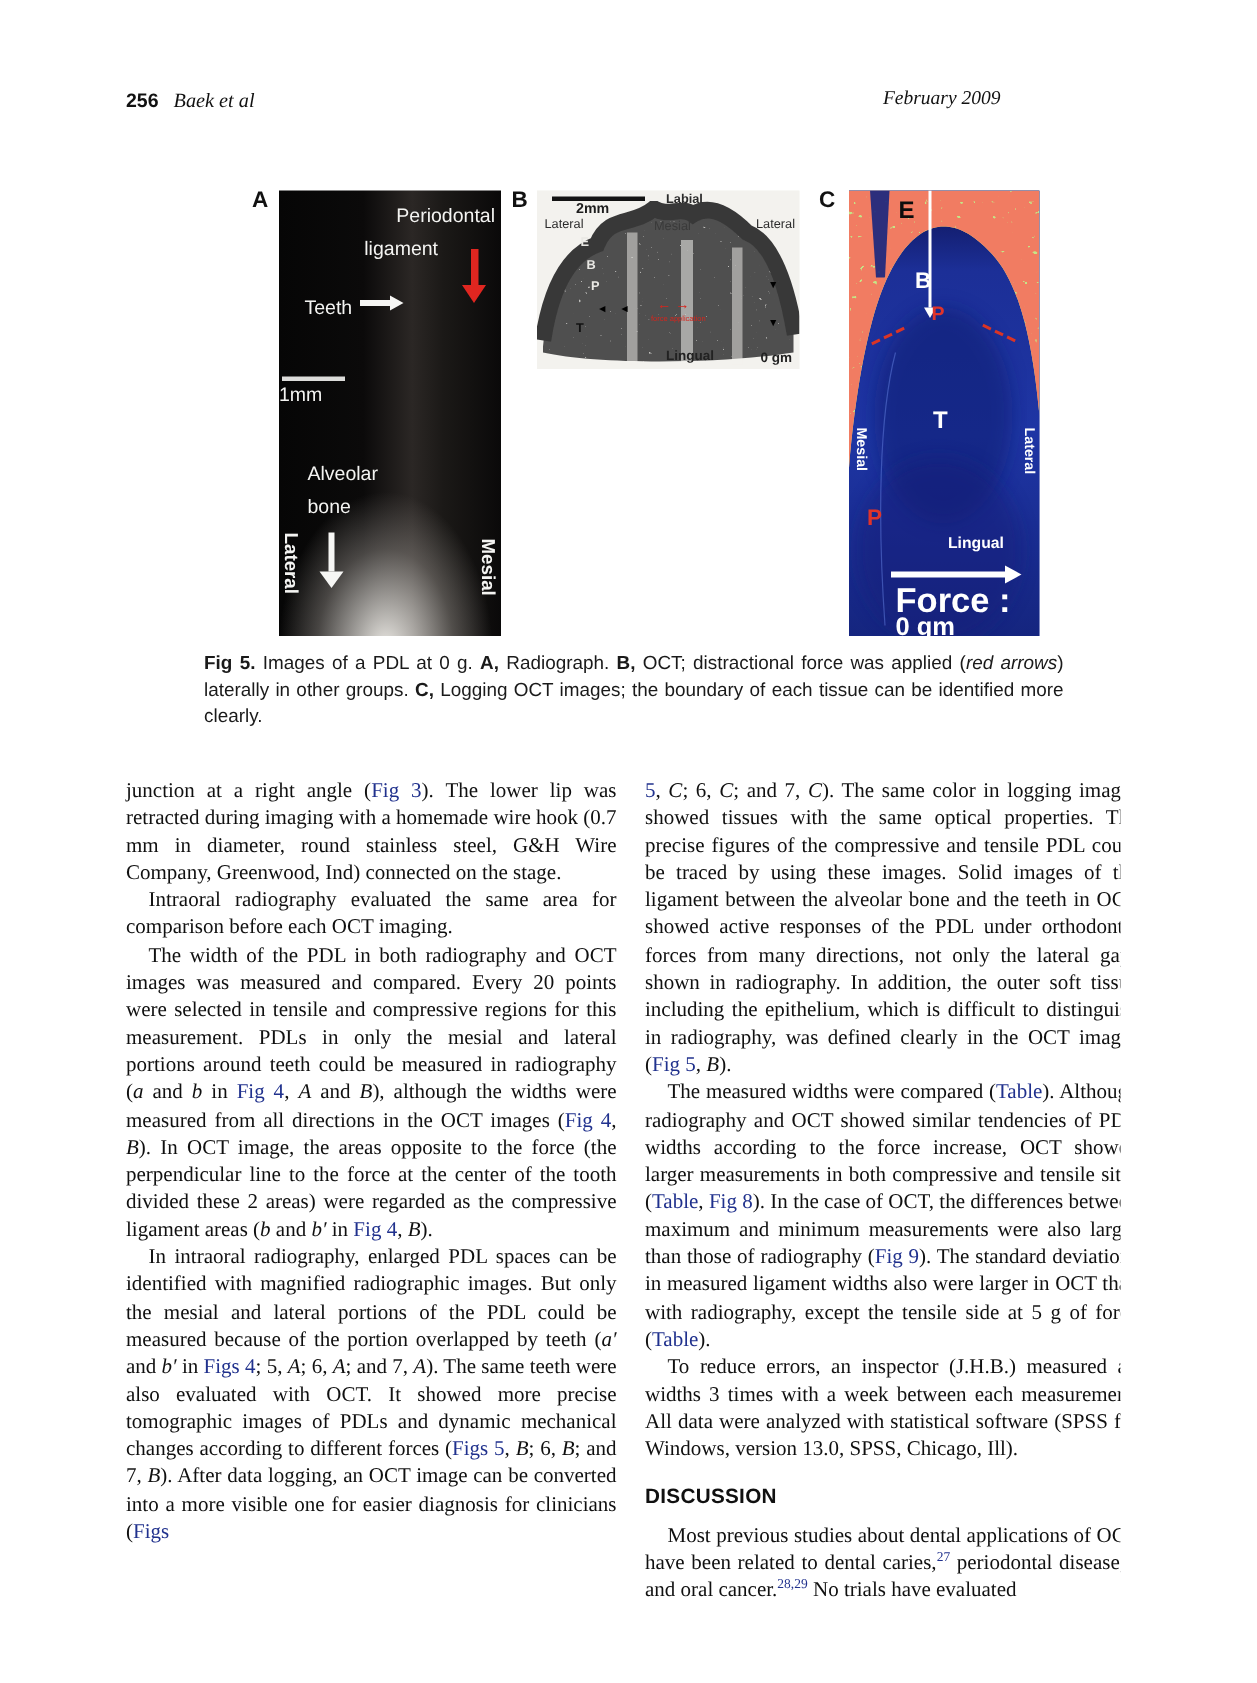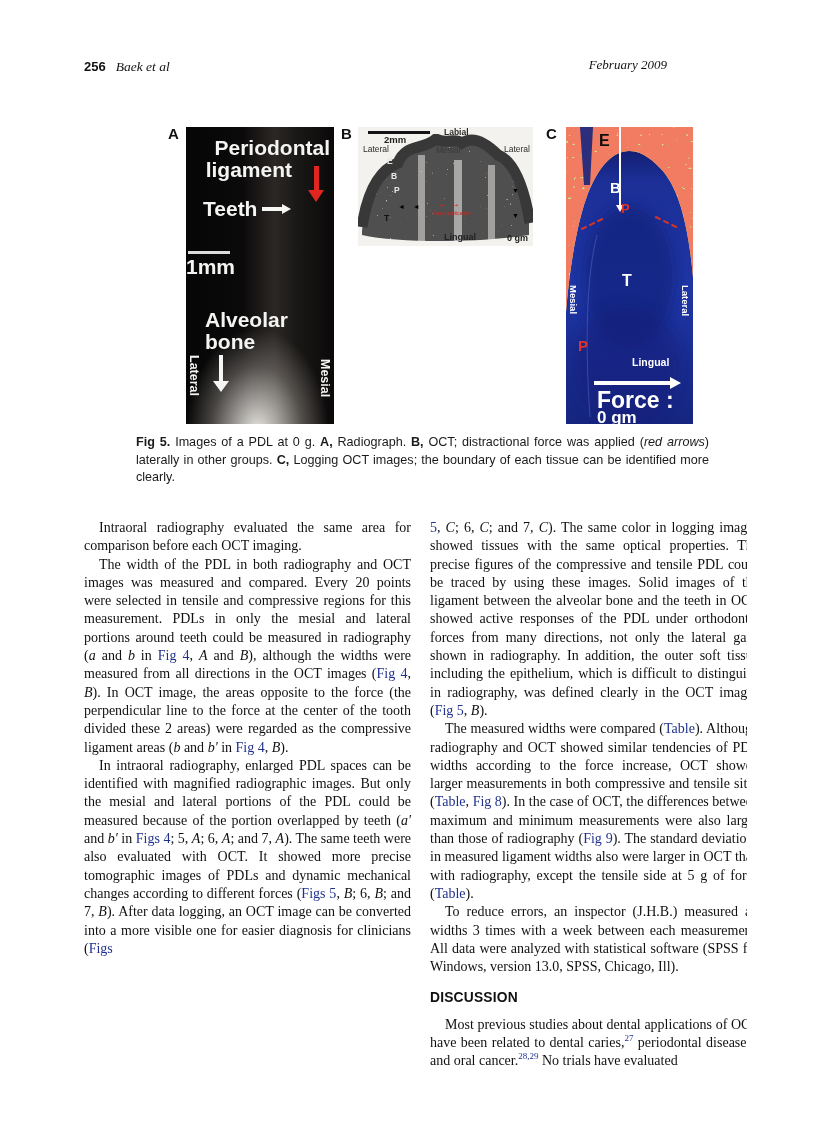--- a/index.html
+++ b/index.html
@@ -13,29 +13,29 @@
              font-size:13px;line-height:16.5px;white-space:nowrap;}
   
   .flabel{position:absolute;font-family:"Liberation Sans",sans-serif;font-weight:bold;
           font-size:15px;color:#111;}
   
   .panelA{position:absolute;left:186px;top:127px;width:148px;height:297px;overflow:hidden;
     background:
       radial-gradient(ellipse 95px 140px at 48% 103%, rgba(246,244,239,0.95), rgba(150,145,140,0.45) 48%, rgba(40,38,36,0) 75%),
       linear-gradient(90deg,#060606 0%,#0b0a0a 38%,#2b2725 60%,#1b1917 74%,#0a0909 100%);
     font-family:"Liberation Sans",sans-serif;color:#f4f4f2;}
-  .pa-txt{position:absolute;font-weight:bold;font-size:21px;white-space:nowrap;}
+  .pa-txt{position:absolute;font-weight:normal;font-size:13px;white-space:nowrap;}
   .pa-bar{position:absolute;left:2px;top:124px;width:42px;height:2.5px;background:#dcdcda;}
   .vtxt{writing-mode:vertical-rl;font-weight:bold;}
   .arrow-down{position:absolute;display:flex;flex-direction:column;align-items:center;}
   .arrow-down .shaft{width:5px;height:24px;}
   .arrow-down .head{width:0;height:0;border-left:8px solid transparent;border-right:8px solid transparent;}
   .red .shaft{background:#e02620;} .red .head{border-top:12px solid #e02620;}
   .white .shaft{background:#f6f6f4;} .white .head{border-top:11px solid #f6f6f4;}
-  .teeth-row{position:absolute;left:17px;top:70px;display:flex;align-items:center;gap:5px;}
+  .teeth-row{position:absolute;left:17px;top:70px;display:flex;align-items:flex-start;gap:5px;}
   .arrow-right{display:flex;align-items:center;}
   .arrow-right .shaft{width:20px;height:4px;background:#f6f6f4;}
   .arrow-right .head{width:0;height:0;border-top:5.5px solid transparent;border-bottom:5.5px solid transparent;border-left:9px solid #f6f6f4;}
   
   .panelB{position:absolute;left:358px;top:127px;width:175px;height:119px;overflow:hidden;
           background:#f3f2ee;font-family:"Liberation Sans",sans-serif;color:#1d1d1d;text-align:right;}
   .panelB svg{position:absolute;left:0;top:0;width:100%;height:100%;}
   .pb-txt{position:absolute;font-size:8.5px;white-space:nowrap;}
   .pb-bold{font-weight:bold;}
   .pb-bar{position:absolute;left:10px;top:4px;width:62px;height:3px;background:#141414;}
@@ -199,20 +199,21 @@
         <div class="shaft"></div>
         <div class="head"></div>
       </div>
     <div class="pc-txt" style="left:31px;top:260px;font-size:23px;">Force :</div>
     <div class="pc-txt" style="left:31px;top:281px;font-size:17px;">0 gm</div>
   </div>
 
   <div class="caption"><span class="b">Fig 5.</span><span>  Images of a PDL at 0 g. </span><span class="b">A,</span><span> Radiograph. </span><span class="b">B,</span><span> OCT; distractional force was applied (</span><span class="i">red arrows</span><span>) laterally in other groups. </span><span class="b">C,</span><span> Logging OCT images; the boundary of each tissue can be identified more clearly.</span></div>
 
   <div class="col col-left">
+    <p><span>junction at a right angle (</span><span class="link">Fig 3</span><span>). The lower lip was retracted during imaging with a homemade wire hook (0.7 mm in diameter, round stainless steel, G&amp;H Wire Company, Greenwood, Ind) connected on the stage.</span></p>
     <p class="ind"><span>Intraoral radiography evaluated the same area for comparison before each OCT imaging.</span></p>
     <p class="ind"><span>The width of the PDL in both radiography and OCT images was measured and compared. Every 20 points were selected in tensile and compressive regions for this measurement. PDLs in only the mesial and lateral portions around teeth could be measured in radiography (</span><span class="i">a</span><span> and </span><span class="i">b</span><span> in </span><span class="link">Fig 4</span><span>, </span><span class="i">A</span><span> and </span><span class="i">B</span><span>), although the widths were measured from all directions in the OCT images (</span><span class="link">Fig 4</span><span>, </span><span class="i">B</span><span>). In OCT image, the areas opposite to the force (the perpendicular line to the force at the center of the tooth divided these 2 areas) were regarded as the compressive ligament areas (</span><span class="i">b</span><span> and </span><span class="i">b′</span><span> in </span><span class="link">Fig 4</span><span>, </span><span class="i">B</span><span>).</span></p>
     <p class="ind"><span>In intraoral radiography, enlarged PDL spaces can be identified with magnified radiographic images. But only the mesial and lateral portions of the PDL could be measured because of the portion overlapped by teeth (</span><span class="i">a′</span><span> and </span><span class="i">b′</span><span> in </span><span class="link">Figs 4</span><span>; 5, </span><span class="i">A</span><span>; 6, </span><span class="i">A</span><span>; and 7, </span><span class="i">A</span><span>). The same teeth were also evaluated with OCT. It showed more precise tomographic images of PDLs and dynamic mechanical changes according to different forces (</span><span class="link">Figs 5</span><span>, </span><span class="i">B</span><span>; 6, </span><span class="i">B</span><span>; and 7, </span><span class="i">B</span><span>). After data logging, an OCT image can be converted into a more visible one for easier diagnosis for clinicians (</span><span class="link">Figs</span></p>
   </div>
 
   <div class="col col-right">
     <p><span class="link">5</span><span>, </span><span class="i">C</span><span>; 6, </span><span class="i">C</span><span>; and 7, </span><span class="i">C</span><span>). The same color in logging images showed tissues with the same optical properties. The precise figures of the compressive and tensile PDL could be traced by using these images. Solid images of the ligament between the alveolar bone and the teeth in OCT showed active responses of the PDL under orthodontic forces from many directions, not only the lateral gaps shown in radiography. In addition, the outer soft tissue including the epithelium, which is difficult to distinguish in radiography, was defined clearly in the OCT images (</span><span class="link">Fig 5</span><span>, </span><span class="i">B</span><span>).</span></p>
     <p class="ind"><span>The measured widths were compared (</span><span class="link">Table</span><span>). Although radiography and OCT showed similar tendencies of PDL widths according to the force increase, OCT showed larger measurements in both compressive and tensile sites (</span><span class="link">Table</span><span>, </span><span class="link">Fig 8</span><span>). In the case of OCT, the differences between maximum and minimum measurements were also larger than those of radiography (</span><span class="link">Fig 9</span><span>). The standard deviations in measured ligament widths also were larger in OCT than with radiography, except the tensile side at 5 g of force (</span><span class="link">Table</span><span>).</span></p>
     <p class="ind"><span>To reduce errors, an inspector (J.H.B.) measured all widths 3 times with a week between each measurement. All data were analyzed with statistical software (SPSS for Windows, version 13.0, SPSS, Chicago, Ill).</span></p>
     <div class="heading">DISCUSSION</div>

